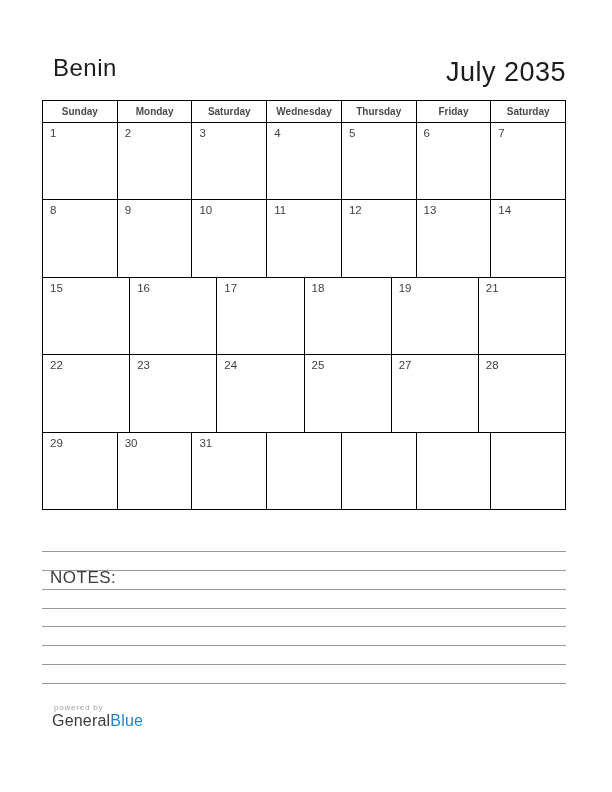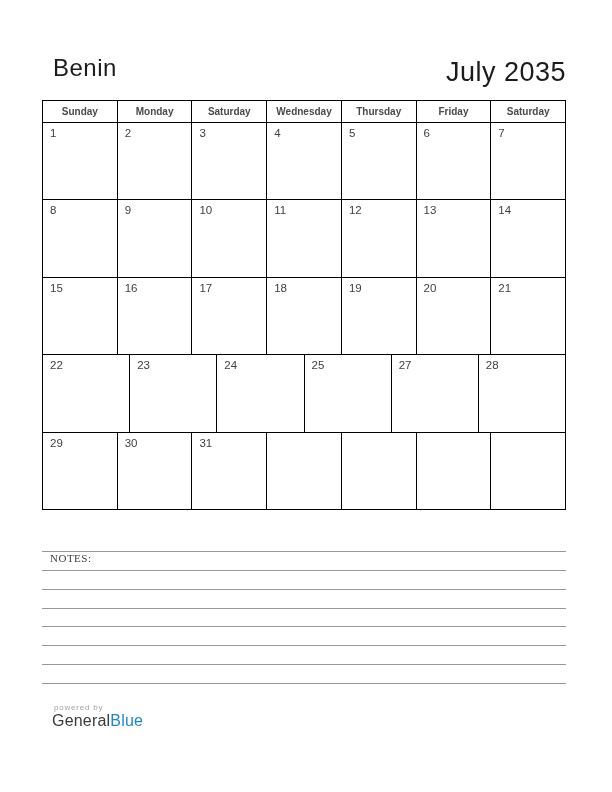--- a/index.html
+++ b/index.html
@@ -81,25 +81,24 @@
     font-size: 11.5px;
     color: #3f3f3f;
     overflow: hidden;
   }
   .day-cell:last-child { border-right: none; }
 
   
   .notes-label {
     position: absolute;
     left: 50px;
-    top: 552px;
-    font-size: 11px;
+    top: 568px;
+    font-size: 17px;
     letter-spacing: 0.5px;
     color: #3d3d3d;
-    font-family: Liberation Serif, serif;
   }
   .notes-area {
     position: absolute;
     left: 42px;
     top: 533px;
     width: 524px;
   }
   .note-line {
     height: 17.9px;
     border-bottom: 1px solid #999999;
@@ -161,21 +160,20 @@
           <div class="day-cell">12</div>
           <div class="day-cell">13</div>
           <div class="day-cell">14</div>
         </div>
         <div class="week-row">
           <div class="day-cell">15</div>
           <div class="day-cell">16</div>
           <div class="day-cell">17</div>
           <div class="day-cell">18</div>
           <div class="day-cell">19</div>
-          <div class="day-cell">20</div>
           <div class="day-cell">21</div>
         </div>
         <div class="week-row">
           <div class="day-cell">22</div>
           <div class="day-cell">23</div>
           <div class="day-cell">24</div>
           <div class="day-cell">25</div>
           <div class="day-cell">27</div>
           <div class="day-cell">28</div>
         </div>

